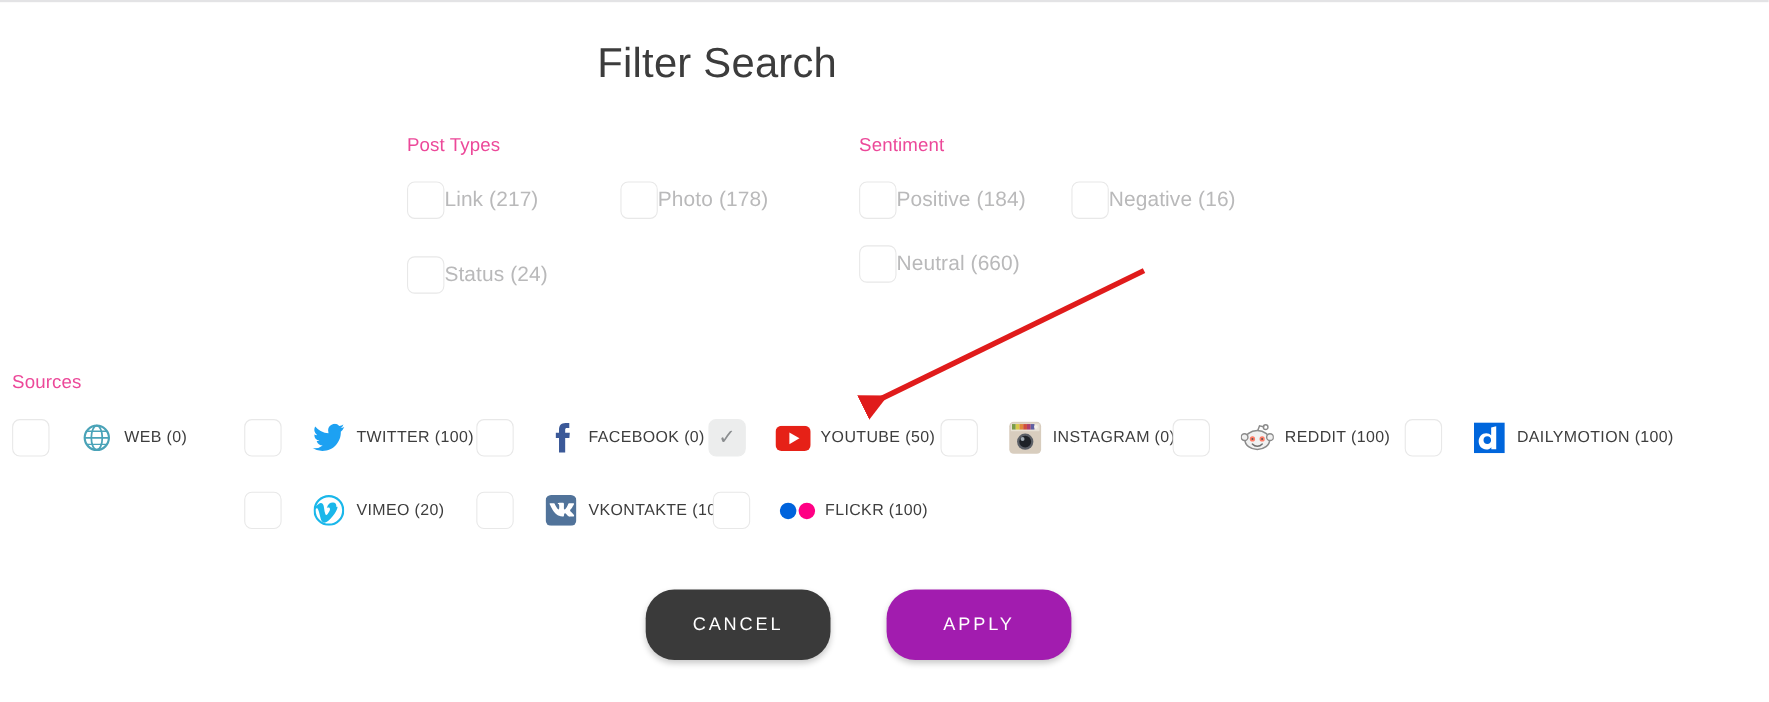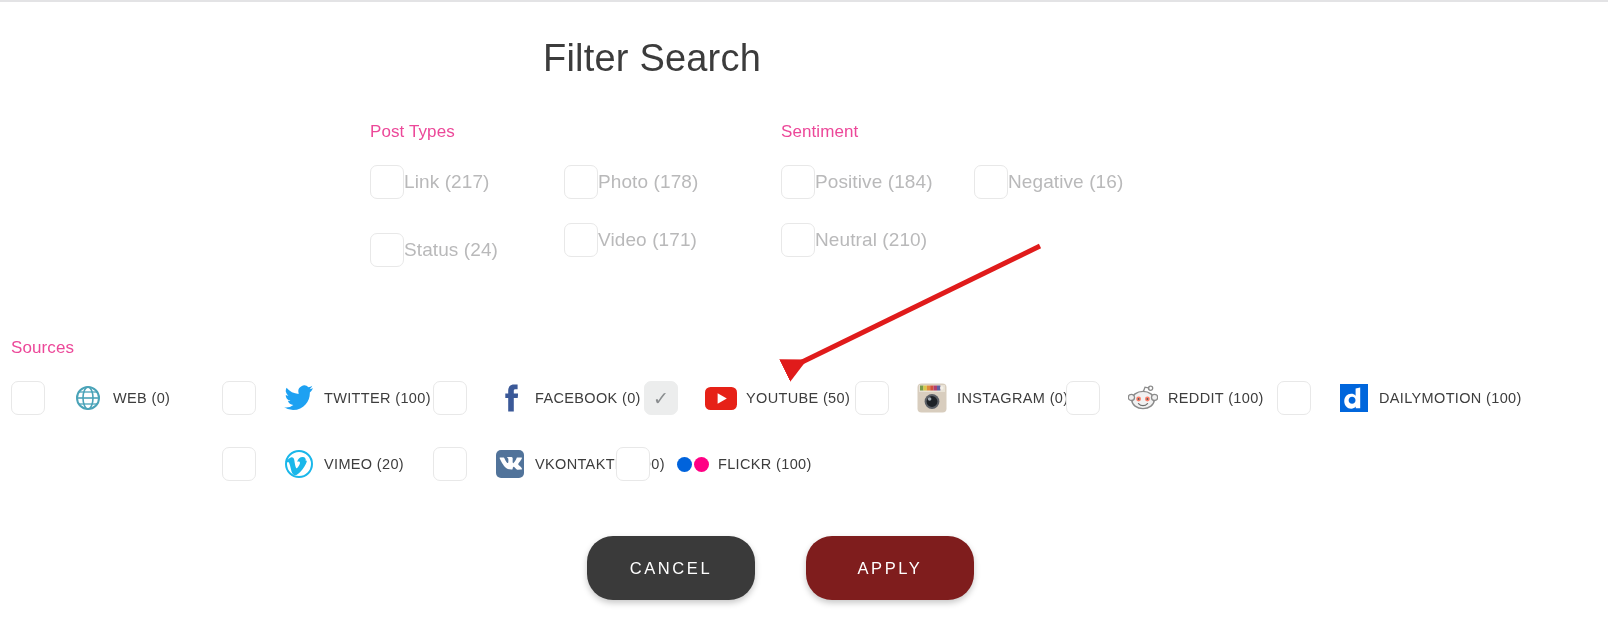--- a/index.html
+++ b/index.html
@@ -144,21 +144,21 @@
     left: 587px;
     top: 534px;
     width: 168px;
     background: #3a3a3a;
     color: #ffffff;
   }
   #apply-button {
     left: 806px;
     top: 534px;
     width: 168px;
-    background: #7f1d1d;
+    background: #a21caf;
     color: #ffffff;
   }
 
   
   #annotation-arrow {
     position: absolute;
     left: 0; top: 0;
     width: 1608px;
     height: 638px;
     pointer-events: none;
@@ -180,36 +180,32 @@
     <span class="lbl">Link (217)</span>
   </div>
   <div class="filter-opt" style="left:564px; top:163px;">
     <span class="cbox"></span>
     <span class="lbl">Photo (178)</span>
   </div>
   <div class="filter-opt" style="left:370px; top:221px;margin-top:10px;">
     <span class="cbox"></span>
     <span class="lbl">Status (24)</span>
   </div>
-  <div class="filter-opt" style="left:564px; top:221px;">
-    <span class="cbox"></span>
-    <span class="lbl">Video (171)</span>
-  </div>
 
   <div class="filter-opt" style="left:781px; top:163px;">
     <span class="cbox"></span>
     <span class="lbl">Positive (184)</span>
   </div>
   <div class="filter-opt" style="left:974px; top:163px;">
     <span class="cbox"></span>
     <span class="lbl">Negative (16)</span>
   </div>
   <div class="filter-opt" style="left:781px; top:221px;">
     <span class="cbox"></span>
-    <span class="lbl">Neutral (210)</span>
+    <span class="lbl">Neutral (660)</span>
   </div>
 
   <div class="source-opt" style="left:11px; top:378px;">
     <span class="cbox"></span>
     <span class="icon-slot">
       <svg class="ico" width="26" height="26" viewBox="0 0 26 26">
         <circle cx="13" cy="13" r="11" fill="#ffffff" stroke="#4aa3b8" stroke-width="2"></circle>
         <ellipse cx="13" cy="13" rx="5" ry="11" fill="none" stroke="#4aa3b8" stroke-width="1.6"></ellipse>
         <line x1="2" y1="13" x2="24" y2="13" stroke="#4aa3b8" stroke-width="1.6"></line>
         <line x1="4" y1="7" x2="22" y2="7" stroke="#4aa3b8" stroke-width="1.3"></line>
@@ -319,21 +315,21 @@
     <span class="cbox"></span>
     <span class="icon-slot">
       <svg class="ico" width="28" height="28" viewBox="0 0 28 28">
         <rect x="0" y="0" width="28" height="28" rx="5" fill="#51739a"></rect>
         <path fill="#ffffff" d="M14.6 19.6h1.3s.4-.04.6-.26c.2-.2.19-.58.19-.58s-.03-1.8.8-2.06c.82-.26 1.87 1.73 2.98 2.5.84.57 1.48.45 1.48.45l2.97-.04s1.55-.1.81-1.32c-.06-.1-.43-.9-2.22-2.56-1.87-1.74-1.62-1.46.63-4.46 1.37-1.83 1.92-2.94 1.75-3.42-.17-.45-1.17-.33-1.17-.33l-3.33.02s-.25-.03-.43.08c-.18.11-.3.36-.3.36s-.53 1.42-1.24 2.63c-1.5 2.55-2.1 2.69-2.34 2.53-.57-.36-.43-1.47-.43-2.26 0-2.46.38-3.49-.73-3.75-.37-.09-.64-.15-1.58-.16-1.2-.01-2.22.004-2.8.28-.38.19-.68.6-.5.63.22.03.72.13.99.49.34.46.33 1.5.33 1.5s.2 2.84-.46 3.2c-.45.24-1.07-.26-2.41-2.57-.69-1.18-1.2-2.49-1.2-2.49s-.1-.24-.28-.37c-.21-.15-.51-.2-.51-.2l-3.17.02s-.47.01-.65.22c-.16.18-.01.56-.01.56s2.48 5.74 5.29 8.64c2.58 2.66 5.5 2.49 5.5 2.49z"></path>
       </svg>
     </span>
     <span class="lbl">VKONTAKTE (100)</span>
   </div>
 
-  <div class="source-opt" style="left:616px; top:444px;">
+  <div class="source-opt" style="left:648px; top:444px;">
     <span class="cbox"></span>
     <span class="icon-slot">
       <span class="flickr-dots">
         <i class="blue"></i>
           <i class="pink"></i>
       </span>
     </span>
     <span class="lbl">FLICKR (100)</span>
   </div>
 

